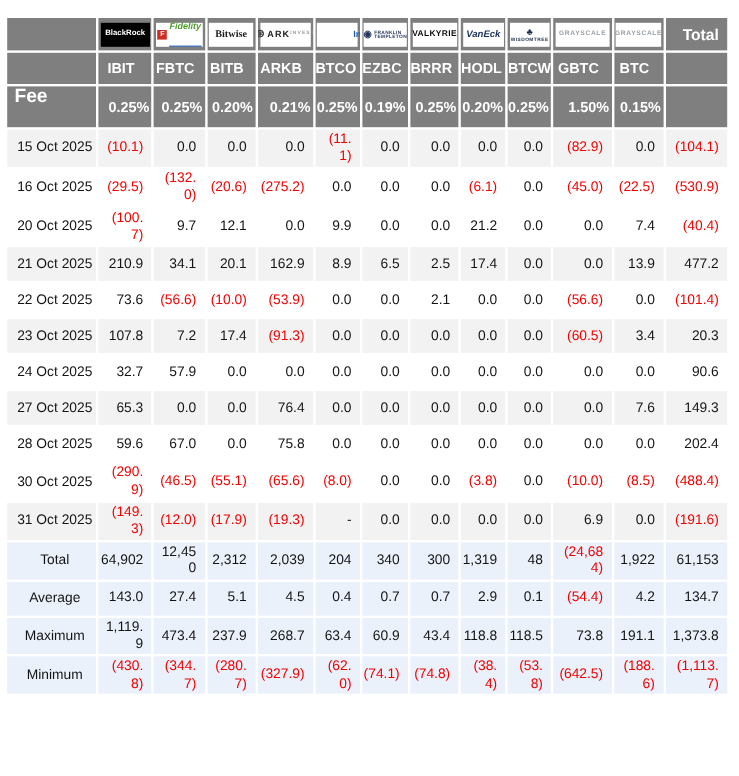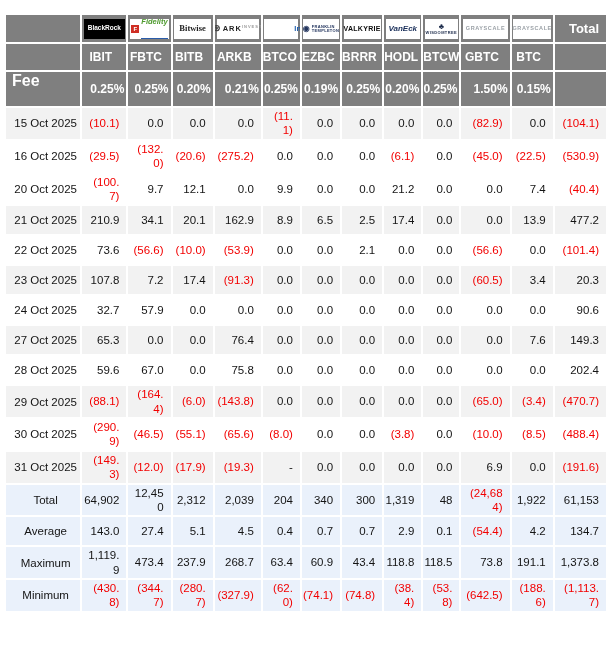--- a/index.html
+++ b/index.html
@@ -296,35 +296,20 @@
           <td class="num">75.8</td>
           <td class="num">0.0</td>
           <td class="num">0.0</td>
           <td class="num">0.0</td>
           <td class="num">0.0</td>
           <td class="num">0.0</td>
           <td class="num">0.0</td>
           <td class="num">0.0</td>
           <td class="num">202.4</td>
         </tr>
-        <tr class="alt">
-          <td class="date">29 Oct 2025</td>
-          <td class="num neg">(88.1)</td>
-          <td class="num neg">(164.4)</td>
-          <td class="num neg">(6.0)</td>
-          <td class="num neg">(143.8)</td>
-          <td class="num">0.0</td>
-          <td class="num">0.0</td>
-          <td class="num">0.0</td>
-          <td class="num">0.0</td>
-          <td class="num">0.0</td>
-          <td class="num neg">(65.0)</td>
-          <td class="num neg">(3.4)</td>
-          <td class="num neg">(470.7)</td>
-        </tr>
         <tr class="">
           <td class="date">30 Oct 2025</td>
           <td class="num neg">(290.9)</td>
           <td class="num neg">(46.5)</td>
           <td class="num neg">(55.1)</td>
           <td class="num neg">(65.6)</td>
           <td class="num neg">(8.0)</td>
           <td class="num">0.0</td>
           <td class="num">0.0</td>
           <td class="num neg">(3.8)</td>

